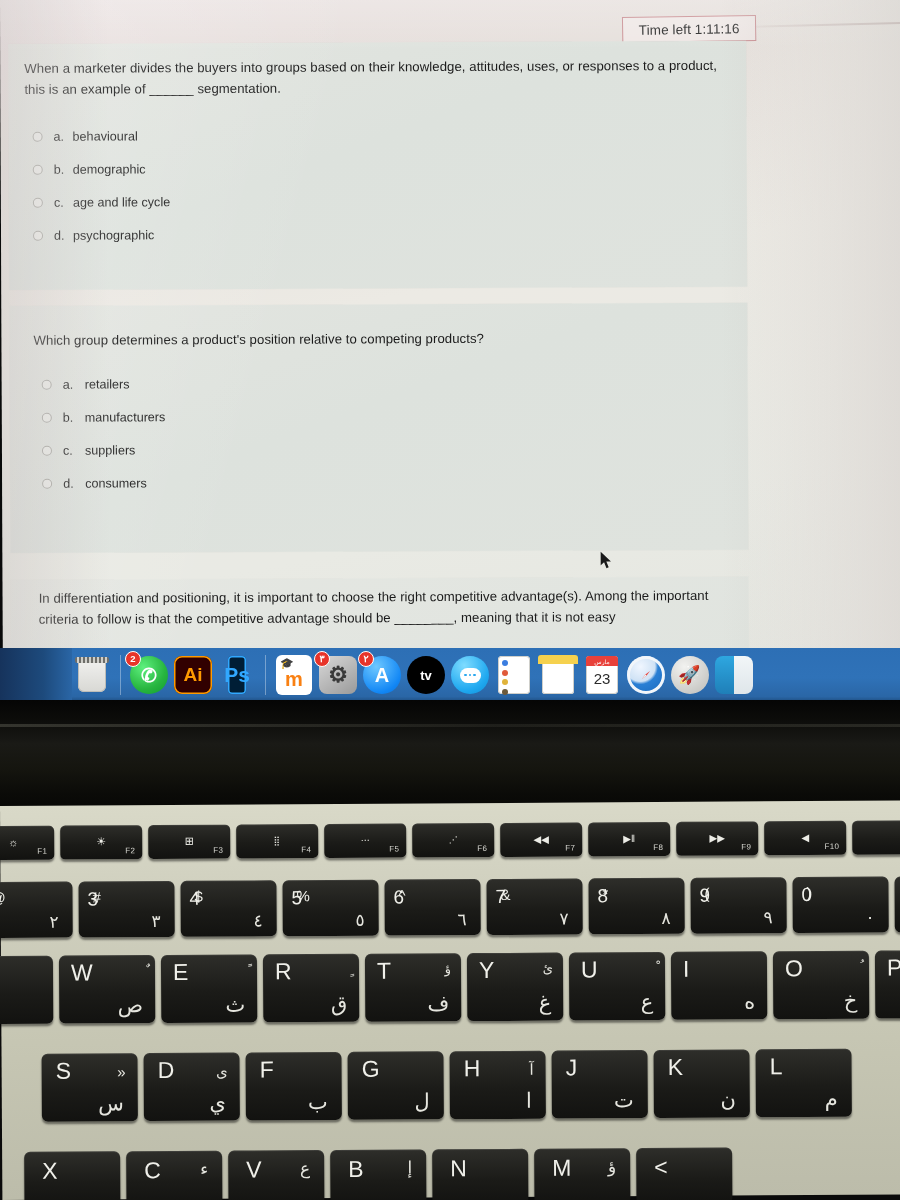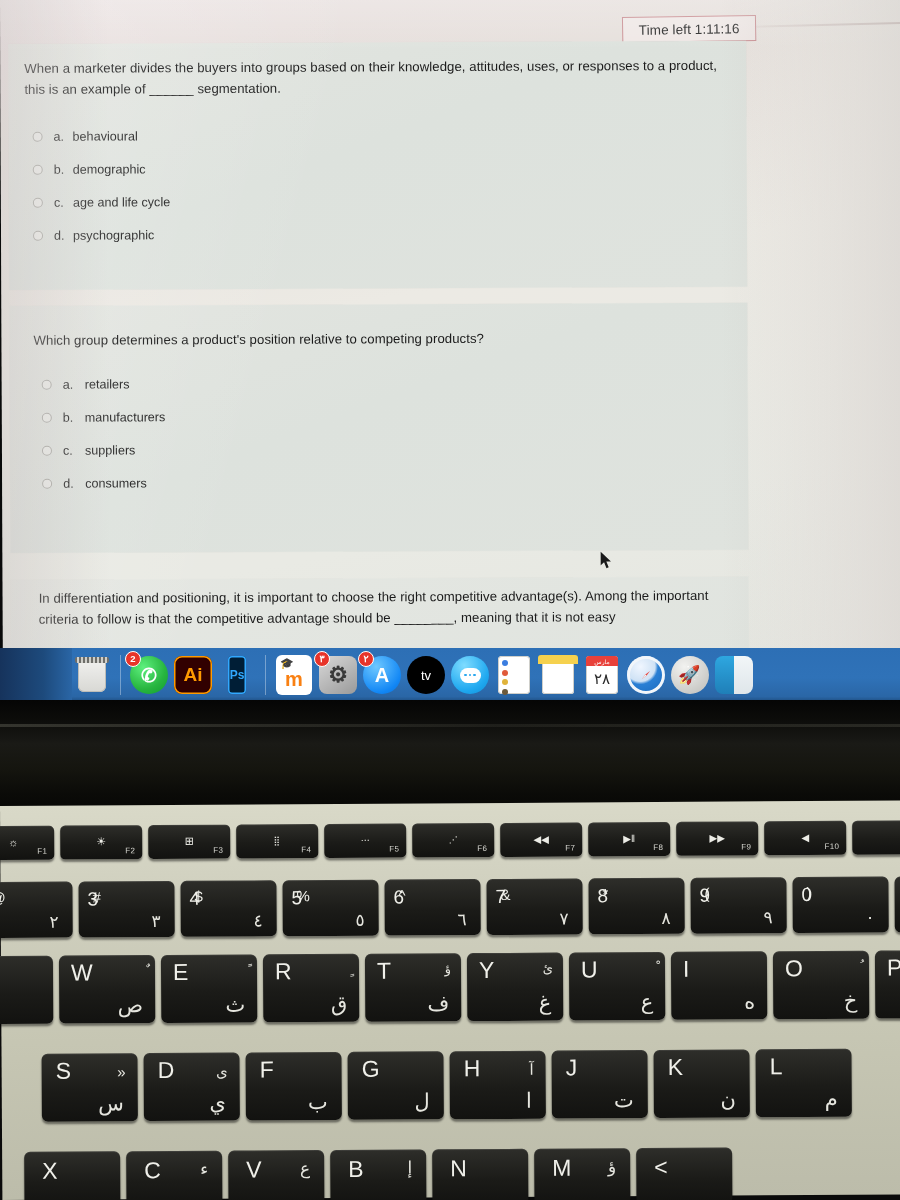--- a/index.html
+++ b/index.html
@@ -91,21 +91,21 @@
   
   .ic-trash{ background:linear-gradient(to bottom,#f2f2f0,#d8d8d4); border-radius:3px 3px 6px 6px;
              width:28px;height:34px; box-shadow:inset 0 0 0 1px #bdbdb8; }
   .ic-trash::before{content:"";position:absolute;top:2px;left:3px;right:3px;height:6px;
              background:repeating-linear-gradient(90deg,#6e6e6a 0 2px,#cfcfca 2px 4px);border-radius:2px;}
   .ic-wa{ background:radial-gradient(circle at 35% 30%,#5ef07e,#27b53f 60%,#119c2e);
           border-radius:50%; width:38px;height:38px; }
   .ic-ai{ background:#310000; color:#ff9a00; border-radius:8px; width:38px;height:38px;
           font-size:19px; box-shadow:inset 0 0 0 1.5px #ff9a00;}
   .ic-ps{ background:#001e36; color:#31a8ff; border-radius:4px; width:18px;height:38px;
-          font-size:12px; box-shadow:inset 0 0 0 1.5px #31a8ff;}
+          font-size:21px; box-shadow:inset 0 0 0 1.5px #31a8ff;}
   .ic-moodle{ background:#fff; border-radius:6px; width:36px;height:40px; color:#f98012; font-size:20px;}
   .ic-sysprefs{ background:linear-gradient(145deg,#d8d8d8,#9a9a9a); border-radius:8px;
           width:38px;height:38px; color:#3a3a3a; font-size:22px;}
   .ic-appstore{ background:radial-gradient(circle at 35% 28%,#6ec8ff,#1287f5 70%,#0a6fd8);
           border-radius:50%; width:38px;height:38px; font-size:20px;}
   .ic-tv{ background:#000; border-radius:50%; width:38px;height:38px; font-size:13px; }
   .ic-msg{ background:radial-gradient(circle at 35% 25%,#7fdcff,#20a9f0 65%,#0d8fd8);
           border-radius:50%; width:38px;height:38px; }
   .ic-msg .bub{ width:21px;height:15px;background:#fff;border-radius:8px;position:relative;
           display:flex;align-items:center;justify-content:center;gap:2px;}
@@ -295,21 +295,21 @@
         <span class="badge">٣</span>
         <span class="dot"></span>
       </div>
 
       <div class="dk">
         <div class="ic-appstore" style="display:flex;align-items:center;justify-content:center;">A</div>
         <span class="badge">٢</span>
       </div>
 
       <div class="dk">
-        <div class="ic-tv" style="display:flex;align-items:center;justify-content:center;font-weight:normal;">tv</div>
+        <div class="ic-tv" style="display:flex;align-items:center;justify-content:center;font-weight:bold;">tv</div>
       </div>
 
       <div class="dk">
         <div class="ic-msg" style="display:flex;align-items:center;justify-content:center;">
           <span class="bub">
               <i></i>
               <i></i>
               <i></i>
             </span>
         </div>
@@ -324,21 +324,21 @@
         </div>
       </div>
 
       <div class="dk">
         <div class="ic-notes"></div>
       </div>
 
       <div class="dk">
         <div class="ic-cal">
           <span class="hd">مارس</span>
-          <span class="dy">٢٨</span>
+          <span class="dy">23</span>
         </div>
       </div>
 
       <div class="dk">
         <div class="ic-safari" style="display:flex;align-items:center;justify-content:center;">
           <svg width="22" height="22" viewBox="0 0 22 22">
             <polygon points="15,7 11.6,11.6 7,15 10.4,10.4" fill="#e8453c"></polygon>
             <polygon points="7,15 10.4,10.4 11.6,11.6" fill="#f4f4f4"></polygon>
           </svg>
         </div>

